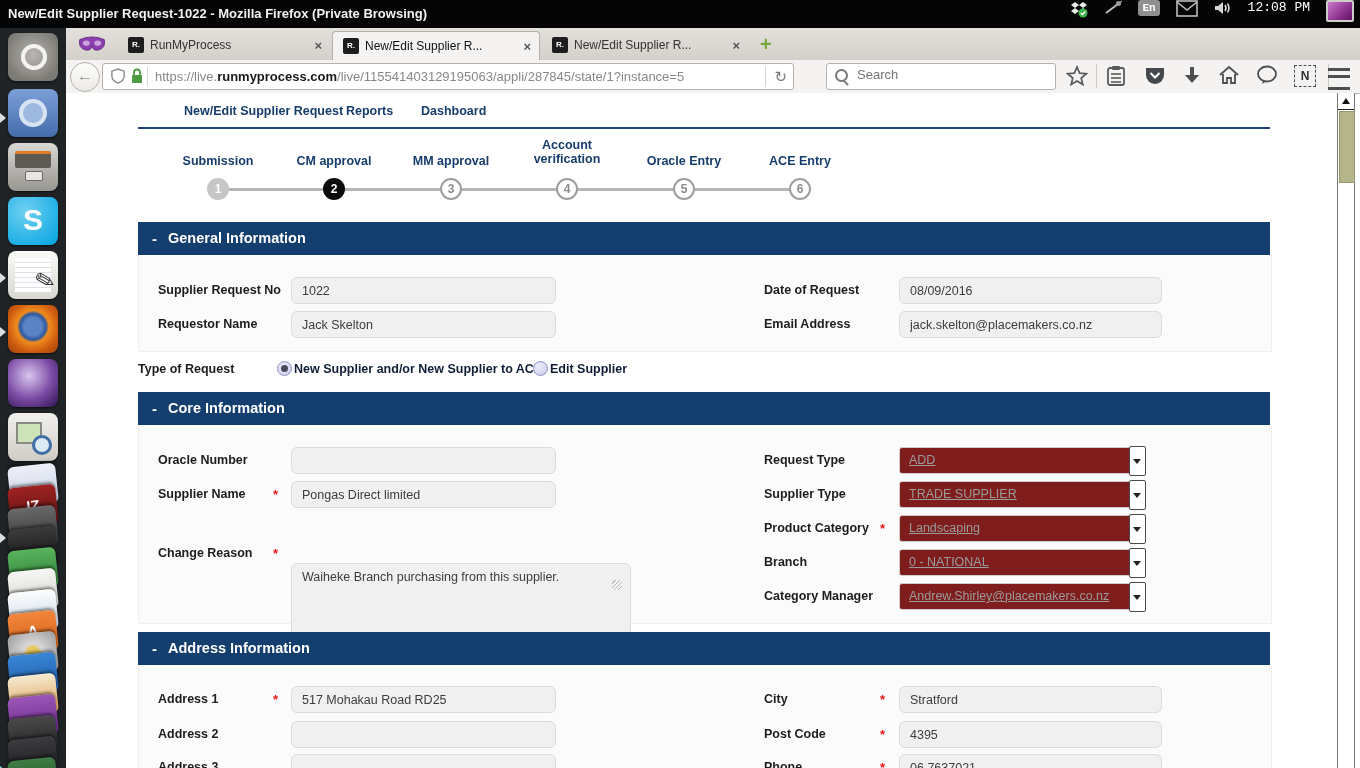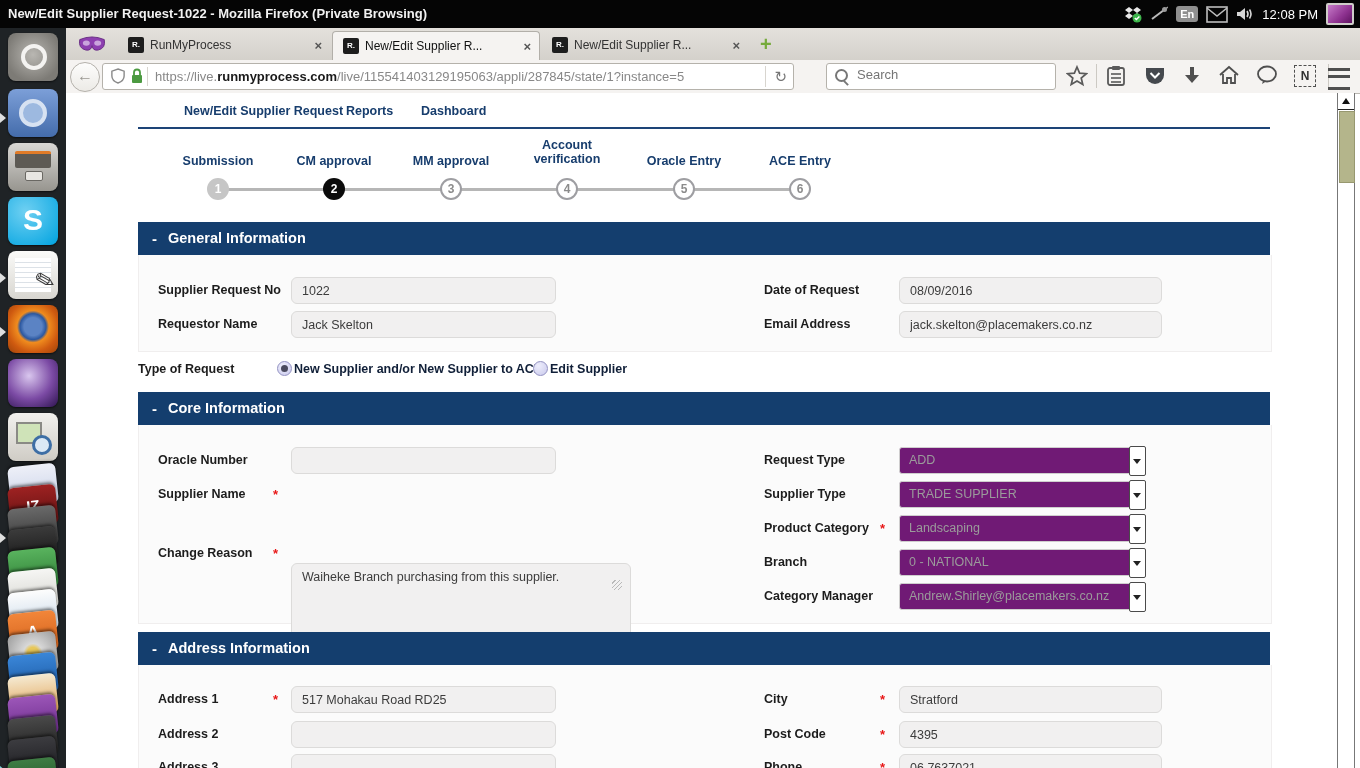--- a/index.html
+++ b/index.html
@@ -2,21 +2,21 @@
 <html><head>
 <meta charset="utf-8">
 <style>
   html,body{margin:0;padding:0;}
   body{width:1360px;height:768px;overflow:hidden;position:relative;
        font-family:"Liberation Sans",sans-serif;background:#fff;}
 
   
   .titlebar{position:absolute;left:0;top:0;width:1360px;height:28px;background:#050505;color:#fff;}
   .win-title{position:absolute;left:8px;top:0;line-height:28px;font-size:13px;font-weight:bold;color:#f2f2f2;white-space:nowrap;}
-  .tray{position:absolute;right:0;top:0;height:28px;display:flex;align-items:center;gap:8px;padding-right:6px;}
+  .tray{position:absolute;right:0;top:0;height:28px;display:flex;align-items:flex-start;gap:16px;padding-right:6px;font-family:Liberation Mono, monospace;}
   .kbd-box{background:#8f8f8f;color:#fff;font-size:11px;font-weight:bold;border-radius:3px;padding:2px 4px;}
   .clock{color:#fff;font-size:13px;}
   .monitor{width:24px;height:18px;border:2px solid #cfcdc9;border-radius:2px;
            background:linear-gradient(135deg,#c77bc9,#8e3290 60%,#5e1360);}
   .tray svg{display:block;}
 
   
   .dock{position:absolute;left:0;top:28px;width:66px;height:740px;background:#1f2326;overflow:hidden;}
   .dtile{position:absolute;left:8px;width:50px;height:48px;border-radius:8px;box-shadow:0 1px 2px rgba(0,0,0,.6);}
   .run-ind{position:absolute;left:0;width:0;height:0;border-top:5px solid transparent;border-bottom:5px solid transparent;border-left:6px solid #dfdfdf;}
@@ -96,22 +96,22 @@
   .secbar .st{position:absolute;left:30px;top:0;line-height:33px;font-size:14.5px;font-weight:bold;}
   .panel{position:absolute;left:72px;width:1132px;background:#fbfbfb;border:1px solid #f0eeee;border-top:none;}
 
   .flab{position:absolute;font-size:12.5px;font-weight:bold;color:#1c1c1c;white-space:nowrap;}
   .req{position:absolute;color:#e81717;font-size:13px;font-weight:bold;}
   .fld{position:absolute;height:25px;background:#f1f0f0;border:1px solid #dcdbda;border-radius:6px;
        font-size:12.5px;color:#3c3c3c;padding:0 10px;font-family:"Liberation Sans",sans-serif;}
   textarea.fld{height:73px;padding-top:6px;resize:none;line-height:15px;margin-top:48px;}
   .ta-grip{position:absolute;width:10px;height:10px;
            background:repeating-linear-gradient(135deg,transparent 0 2px,#b9b9b9 2px 3px);}
-  .sel{position:absolute;height:25px;background:#701a75;border:1px solid #cfcECE;border:1px solid #cfcece;border-radius:3px;
-       font-size:12.5px;color:#9b9b9b;line-height:25px;padding-left:9px;}
+  .sel{position:absolute;height:25px;background:#7f1d1d;border:1px solid #cfcECE;border:1px solid #cfcece;border-radius:3px;
+       font-size:12.5px;color:#9b9b9b;line-height:25px;padding-left:9px;text-decoration:underline;}
   .selbtn{position:absolute;top:-2px;width:15px;height:28px;background:#fff;border:1px solid #4a4a4a;border-radius:2px;}
   .selbtn i{position:absolute;left:3px;top:12px;width:0;height:0;border-left:4px solid transparent;border-right:4px solid transparent;border-top:5px solid #222;display:block;}
   .radio{position:absolute;width:13px;height:13px;border-radius:50%;border:1px solid #9392c2;
          background:radial-gradient(circle at 35% 30%,#eeeefc,#c9c9ec);}
   .radio.checked::after{content:"";position:absolute;left:3px;top:3px;width:7px;height:7px;border-radius:50%;background:#4a4a5e;}
   .rlab{position:absolute;font-size:12.5px;font-weight:bold;color:#101f38;white-space:nowrap;}
 </style>
 </head>
 <body>
 
@@ -347,20 +347,21 @@
   <label class="flab" style="left:698px;top:360px">Request Type</label>
   <div class="sel" style="left:833px;top:354px;width:229px">
     <span>ADD</span>
     <span class="selbtn" style="left:229px">
         <i></i>
       </span>
   </div>
 
   <label class="flab" style="left:92px;top:394px">Supplier Name</label>
   <span class="req" style="left:207px;top:394px">*</span>
+  <input class="fld" style="left: 225px; top: 388px; width: 243px;" readonly="" value="Pongas Direct limited">
 
   <label class="flab" style="left:698px;top:394px">Supplier Type</label>
   <div class="sel" style="left:833px;top:388px;width:229px">
     <span>TRADE SUPPLIER</span>
     <span class="selbtn" style="left:229px">
         <i></i>
       </span>
   </div>
 
   <label class="flab" style="left:92px;top:453px">Change Reason</label>

